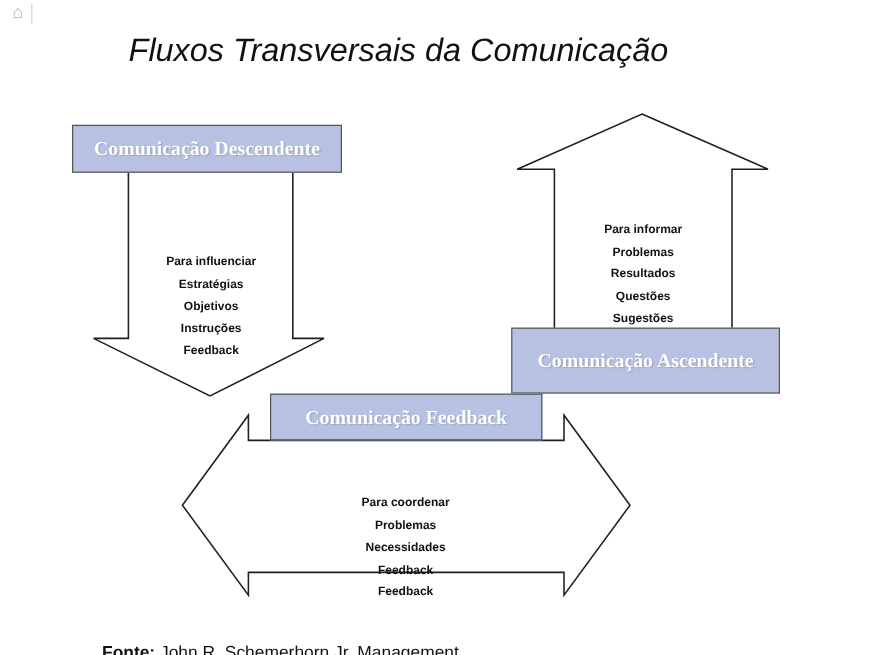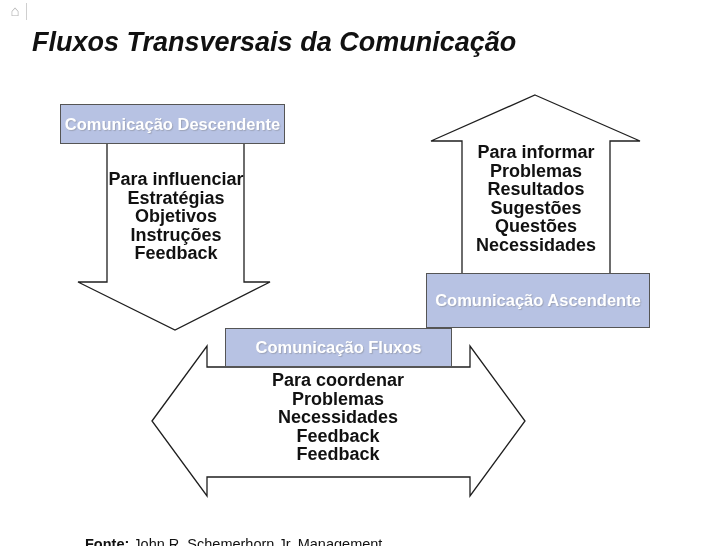--- a/index.html
+++ b/index.html
@@ -5,39 +5,39 @@
   html,body{margin:0;padding:0;background:#fff;}
   body{width:728px;height:546px;position:relative;overflow:hidden;
        font-family:"Liberation Sans",sans-serif;}
   .stage{position:absolute;inset:0;background:#ffffff;}
 
   .home-btn{position:absolute;left:6px;top:2px;width:18px;height:18px;
             display:flex;align-items:center;justify-content:center;
             color:var(--icon-color,#b0b0b0);font-size:15px;line-height:18px;cursor:pointer;}
   .top-divider{position:absolute;left:26px;top:3px;width:1px;height:17px;background:#cfcfcf;}
 
-  .slide-title{position:absolute;left:32px;top:27px;width:600px;text-align:left;
-               font-size:27px;line-height:31px;font-weight:bold;font-style:italic;
+  .slide-title{position:absolute;left:32px;top:27px;width:600px;text-align:center;
+               font-size:27px;line-height:31px;font-weight:normal;font-style:italic;
                color:var(--text-color,#111);letter-spacing:0px;}
 
   svg.arrows{position:absolute;left:0;top:0;z-index:1;}
   .arrow-shape{fill:#ffffff;stroke:var(--arrow-stroke,#1f1f1f);stroke-width:1.3;stroke-linejoin:miter;}
 
   .flow-box{position:absolute;z-index:2;background:var(--box-fill,#b7c2e3);
             border:1px solid var(--box-border,#555);box-sizing:border-box;
             display:flex;align-items:center;justify-content:center;
             font-weight:bold;font-size:16.5px;color:var(--box-text,#fff);
-            text-shadow:1px 1px 1px rgba(110,110,110,0.35);white-space:nowrap;}
+            text-shadow:1px 1px 1px rgba(110,110,110,0.35);white-space:nowrap;font-family:Liberation Serif, serif;}
   .box-descending{left:60px;top:104px;width:225px;height:40px;}
   .box-ascending{left:426px;top:273px;width:224px;height:55px;}
   .box-lateral{left:225px;top:328px;width:227px;height:39px;}
 
   .flow-lines{position:absolute;z-index:2;width:200px;text-align:center;
-              font-weight:bold;font-size:18px;line-height:18.5px;
-              color:var(--text-color,#111);}
+              font-weight:bold;font-size:10px;line-height:18.5px;
+              color:var(--text-color,#111);margin-top:40px;}
   .lines-descending{left:76px;top:170px;}
   .lines-ascending{left:436px;top:143px;}
   .lines-lateral{left:238px;top:371px;}
 
   .footer-source{position:absolute;left:85px;top:536px;font-size:14.5px;
                  color:var(--text-color,#111);z-index:2;}
   .footer-source .src-label{font-weight:bold;}
 </style>
 </head>
 <body>
@@ -65,30 +65,30 @@
     <div>Estratégias</div>
     <div>Objetivos</div>
     <div>Instruções</div>
     <div>Feedback</div>
   </div>
 
   <div class="flow-lines lines-ascending">
     <div>Para informar</div>
     <div>Problemas</div>
     <div>Resultados</div>
+    <div>Questões</div>
     <div>Sugestões</div>
-    <div>Questões</div>
     <div>Necessidades</div>
   </div>
   <div class="flow-box box-ascending">
     <span>Comunicação Ascendente</span>
   </div>
 
   <div class="flow-box box-lateral">
-    <span>Comunicação Fluxos</span>
+    <span>Comunicação Feedback</span>
   </div>
   <div class="flow-lines lines-lateral">
     <div>Para coordenar</div>
     <div>Problemas</div>
     <div>Necessidades</div>
     <div>Feedback</div>
     <div>Feedback</div>
   </div>
 
   <div class="footer-source">

